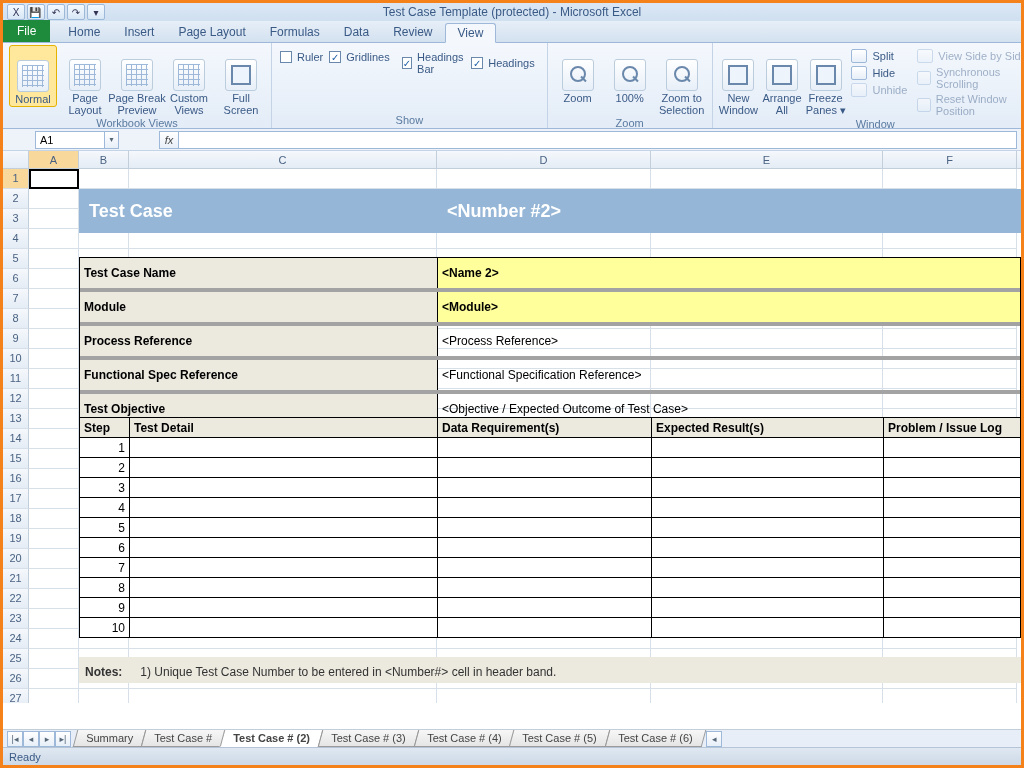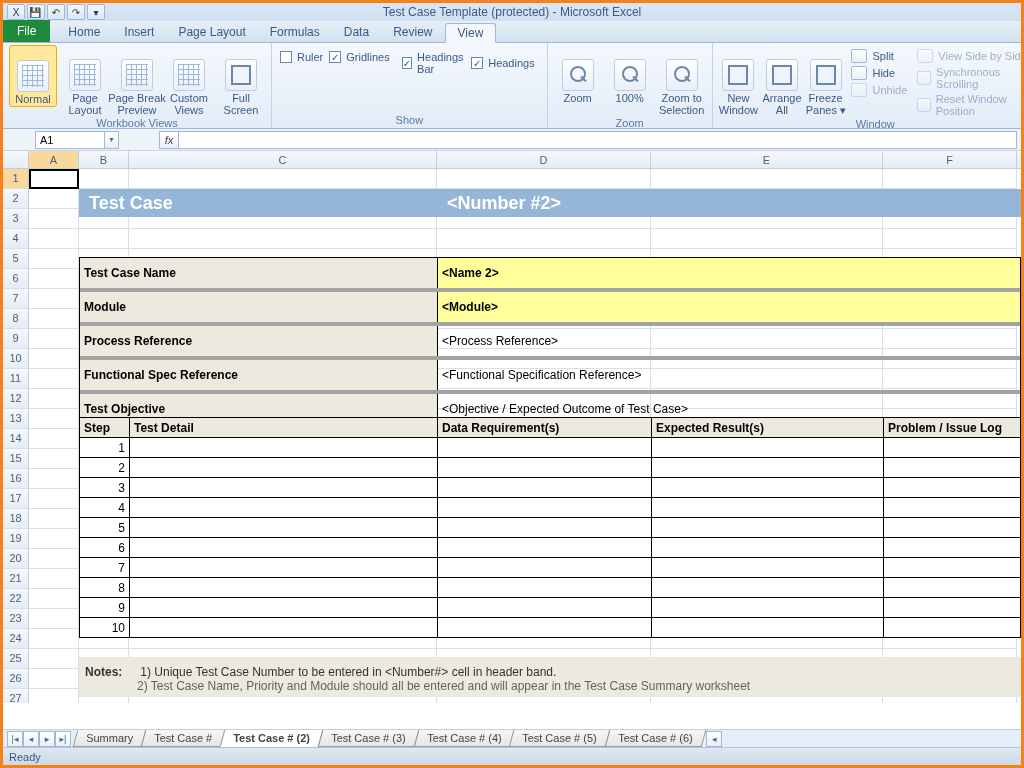--- a/index.html
+++ b/index.html
@@ -61,21 +61,21 @@
   .cA{width:50px;} .cB{width:50px;} .cC{width:308px;} .cD{width:214px;} .cE{width:232px;} .cF{width:134px;}
 
   .rows { position:relative; }
   .row { display:flex; height:20px; }
   .rowhdr { width:26px; background:linear-gradient(#f5f8fc,#e4ecf5); border-right:1px solid #c2cfda; border-bottom:1px solid #d7dfe8; text-align:center; color:#4a6282; font-size:11px; line-height:19px; }
   .cell { border-right:1px solid #d7dfe8; border-bottom:1px solid #d7dfe8; padding:0 3px; font-size:12px; display:flex; align-items:center; background:#fff; }
   .row .cell.cA{width:50px;} .row .cell.cB{width:50px;} .row .cell.cC{width:308px;} .row .cell.cD{width:214px;} .row .cell.cE{width:232px;} .row .cell.cF{width:134px;}
 
   
   .overlay { position:absolute; left:26px; top:18px; right:0; }
-  .band { position:absolute; left:50px; top:20px; right:0; height:28px; background:#95b6d7; display:flex; align-items:center; padding-left:10px; color:#fff; }
+  .band { position:absolute; left:50px; top:20px; right:0; height:44px; background:#95b6d7; display:flex; align-items:center; padding-left:10px; color:#fff; }
   .band .tlabel { font-size:18px; font-weight:bold; width:358px; }
   .band .tnum { font-size:18px; font-weight:bold; }
 
   .info-table { position:absolute; left:50px; top:88px; right:0; border:1px solid #000; border-bottom:0; font-size:12px; }
   .info-row { display:flex; height:34px; border-bottom:4px solid #a3a3a3; }
   .info-key { width:358px; padding:0 4px; background:#ece9df; font-weight:bold; border-right:1px solid #000; display:flex; align-items:center; }
   .info-val { flex:1; padding:0 4px; display:flex; align-items:center; }
   .info-val.yellow { background:#ffff9b; font-weight:bold; }
 
   .steps-table { position:absolute; left:50px; top:248px; right:0; border:1px solid #000; border-bottom:0; font-size:12px; }
@@ -650,21 +650,20 @@
               <div class="st-c st-data"></div>
               <div class="st-c st-exp"></div>
               <div class="st-c st-prob"></div>
             </div>
           </div>
       </div>
 
       <div class="notes-block">
         <div><span class="nb-label">Notes:</span>
              <span>1) Unique Test Case Number to be entered in &lt;Number#&gt; cell in header band.</span></div>
-        <div style="padding-left:52px; opacity:.75;">2) Test Case Name, Priority and Module should all be entered and will appear in the Test Case Summary worksheet</div>
       </div>
     </div>
   </div>
 
   <div class="sheettabs-row">
     <div class="navbtns">
       <div class="navbtn">|◂</div>
       <div class="navbtn">◂</div>
       <div class="navbtn">▸</div>
       <div class="navbtn">▸|</div>

